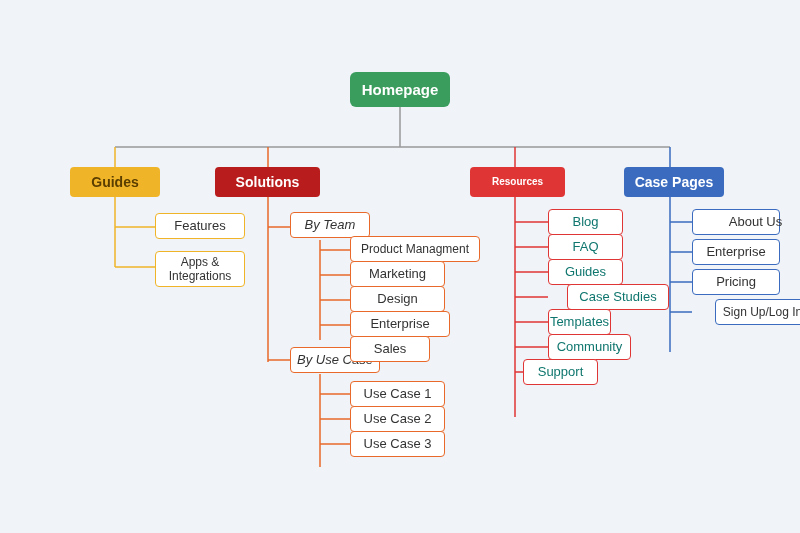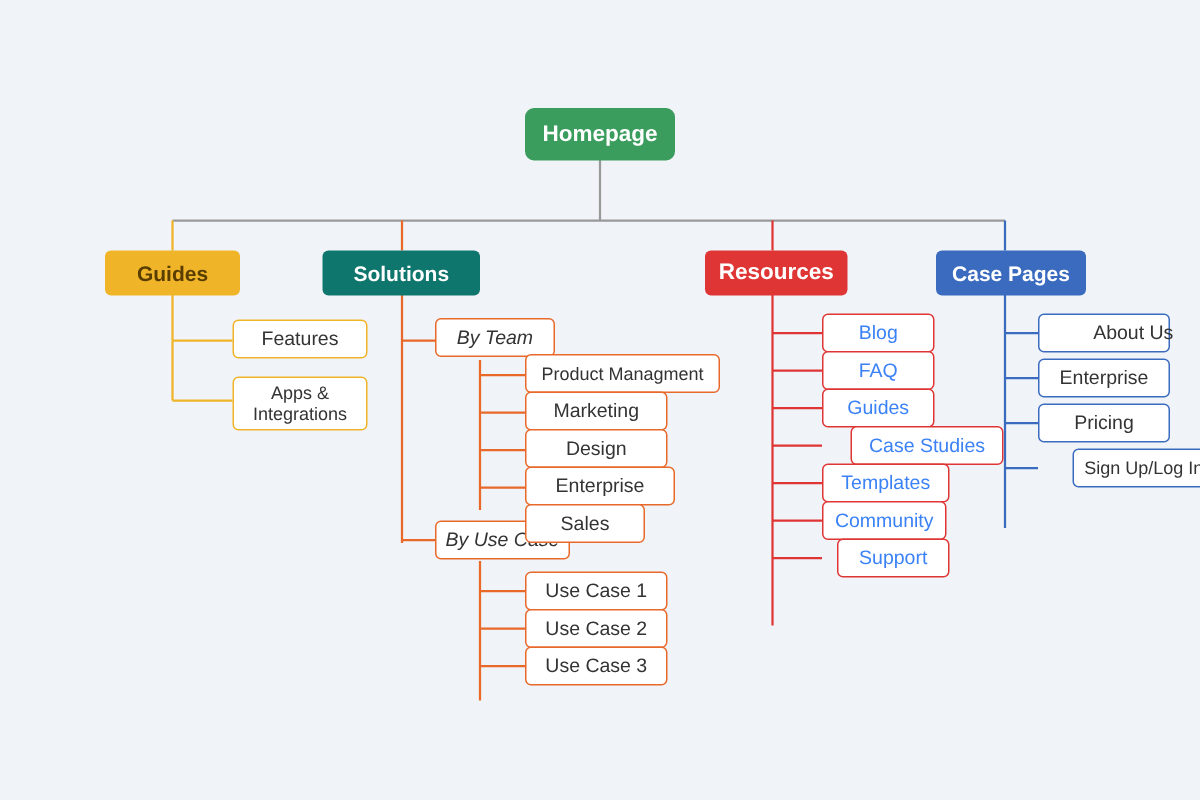--- a/index.html
+++ b/index.html
@@ -44,29 +44,29 @@
       font-weight: bold;
       border-radius: 6px;
     }
     .node-product {
       background: #f0b429;
       color: #5a3e00;
       font-size: 14px;
       font-weight: bold;
     }
     .node-solutions {
-      background: #0f766e;
+      background: #b91c1c;
       color: white;
       font-size: 14px;
       font-weight: bold;
     }
     .node-resources {
       background: #e03535;
       color: white;
-      font-size: 15px;
+      font-size: 10px;
       font-weight: bold;
     }
     .node-otherpages {
       background: #3a6bbf;
       color: white;
       font-size: 14px;
       font-weight: bold;
     }
     .node-product-child {
       background: white;
@@ -79,21 +79,21 @@
       border: 1.5px solid #e8692a;
     }
     .node-solutions-sub {
       background: white;
       color: #333;
       border: 1.5px solid #e8692a;
       font-style: italic;
     }
     .node-resources-child {
       background: white;
-      color: #3b82f6;
+      color: #0f766e;
       border: 1.5px solid #e03535;
     }
     .node-otherpages-child {
       background: white;
       color: #333;
       border: 1.5px solid #3a6bbf;
     }
   </style>
 </head>
 <body>
@@ -184,25 +184,25 @@
   <div class="node node-solutions-child" style="left:340px; top:419px; width:95px; height:26px;">Use Case 3</div>
 
   <div class="node node-resources-child" style="left:538px; top:197px; width:75px; height:26px;">Blog</div>
 
   <div class="node node-resources-child" style="left:538px; top:222px; width:75px; height:26px;">FAQ</div>
 
   <div class="node node-resources-child" style="left:538px; top:247px; width:75px; height:26px;">Guides</div>
 
   <div class="node node-resources-child" style="left:557px; top:272px; width:102px; height:26px;">Case Studies</div>
 
-  <div class="node node-resources-child" style="left:538px; top:297px; width:85px; height:26px;">Templates</div>
+  <div class="node node-resources-child" style="left:538px; top:297px; width:63px; height:26px;">Templates</div>
 
   <div class="node node-resources-child" style="left:538px; top:322px; width:83px; height:26px;">Community</div>
 
-  <div class="node node-resources-child" style="left:548px; top:347px; width:75px; height:26px;">Support</div>
+  <div class="node node-resources-child" style="left:513px; top:347px; width:75px; height:26px;">Support</div>
 
   <div class="node node-otherpages-child" style="left:682px; top:197px; width:88px; height:26px;padding-left:47px;">About Us</div>
 
   <div class="node node-otherpages-child" style="left:682px; top:227px; width:88px; height:26px;">Enterprise</div>
 
   <div class="node node-otherpages-child" style="left:682px; top:257px; width:88px; height:26px;">Pricing</div>
 
   <div class="node node-otherpages-child" style="left:705px; top:287px; width:95px; height:26px; font-size:12px;">Sign Up/Log In</div>
 
 </div>

